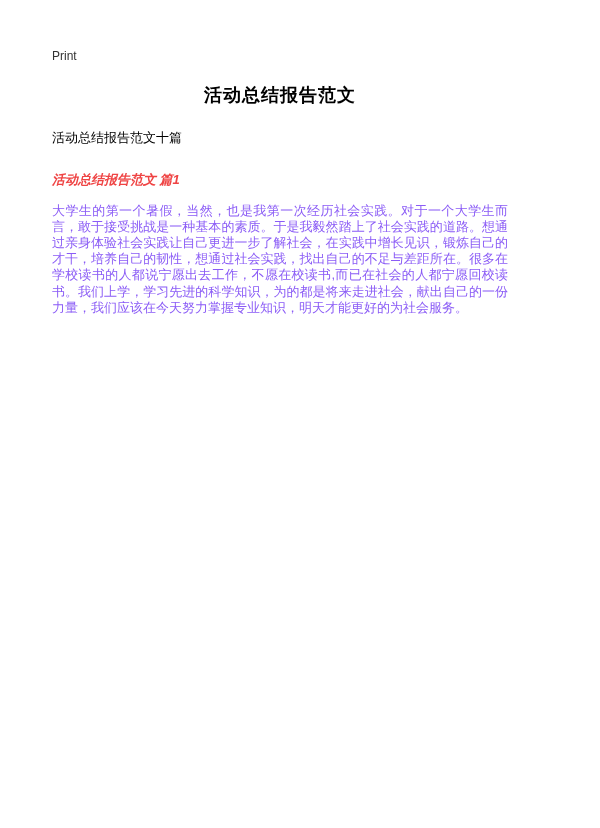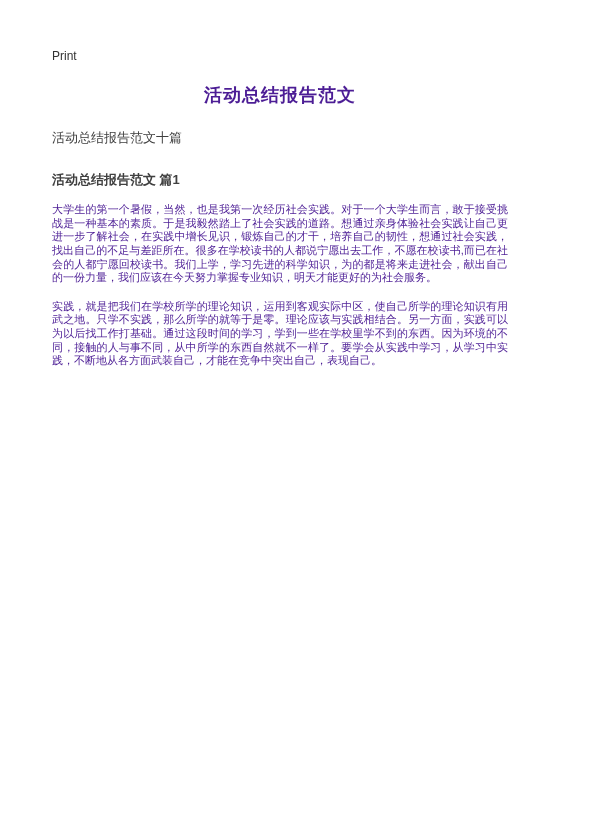--- a/index.html
+++ b/index.html
@@ -21,56 +21,56 @@
     font-size: 12px;
     color: #333333;
     margin-bottom: 20px;
     cursor: pointer;
     display: inline-block;
   }
   .doc-title {
     text-align: center;
     font-size: 18px;
     font-weight: bold;
-    color: #4c1d95;
+    color: #000000;
     margin-bottom: 22px;
     letter-spacing: 1px;
   }
   .doc-subtitle {
     font-size: 13px;
-    color: #404040;
+    color: #000000;
     margin-bottom: 24px;
   }
   .section-heading {
     font-size: 13px;
     font-weight: bold;
-    color: #404040;
+    color: #ef4444;
     margin-bottom: 14px;
+    font-style: italic;
   }
   p.para {
-    font-size: 11px;
+    font-size: 13px;
     line-height: 1.24;
     text-align: justify;
     text-justify: inter-ideograph;
-    color: #4c1d95;
+    color: #8b5cf6;
     margin-bottom: 15px;
     word-break: break-all;
   }
 </style>
 </head>
 <body>
 
 <div class="page">
   <span class="print-label">Print</span>
 
   <h1 class="doc-title">活动总结报告范文</h1>
 
   <div class="doc-subtitle">活动总结报告范文十篇</div>
 
   <div class="section-heading">活动总结报告范文 篇1</div>
 
   <p class="para">大学生的第一个暑假，当然，也是我第一次经历社会实践。对于一个大学生而言，敢于接受挑战是一种基本的素质。于是我毅然踏上了社会实践的道路。想通过亲身体验社会实践让自己更进一步了解社会，在实践中增长见识，锻炼自己的才干，培养自己的韧性，想通过社会实践，找出自己的不足与差距所在。很多在学校读书的人都说宁愿出去工作，不愿在校读书,而已在社会的人都宁愿回校读书。我们上学，学习先进的科学知识，为的都是将来走进社会，献出自己的一份力量，我们应该在今天努力掌握专业知识，明天才能更好的为社会服务。</p>
 
-  <p class="para">实践，就是把我们在学校所学的理论知识，运用到客观实际中区，使自己所学的理论知识有用武之地。只学不实践，那么所学的就等于是零。理论应该与实践相结合。另一方面，实践可以为以后找工作打基础。通过这段时间的学习，学到一些在学校里学不到的东西。因为环境的不同，接触的人与事不同，从中所学的东西自然就不一样了。要学会从实践中学习，从学习中实践，不断地从各方面武装自己，才能在竞争中突出自己，表现自己。</p>
 
 
 
 </div>
 
 </body></html>

